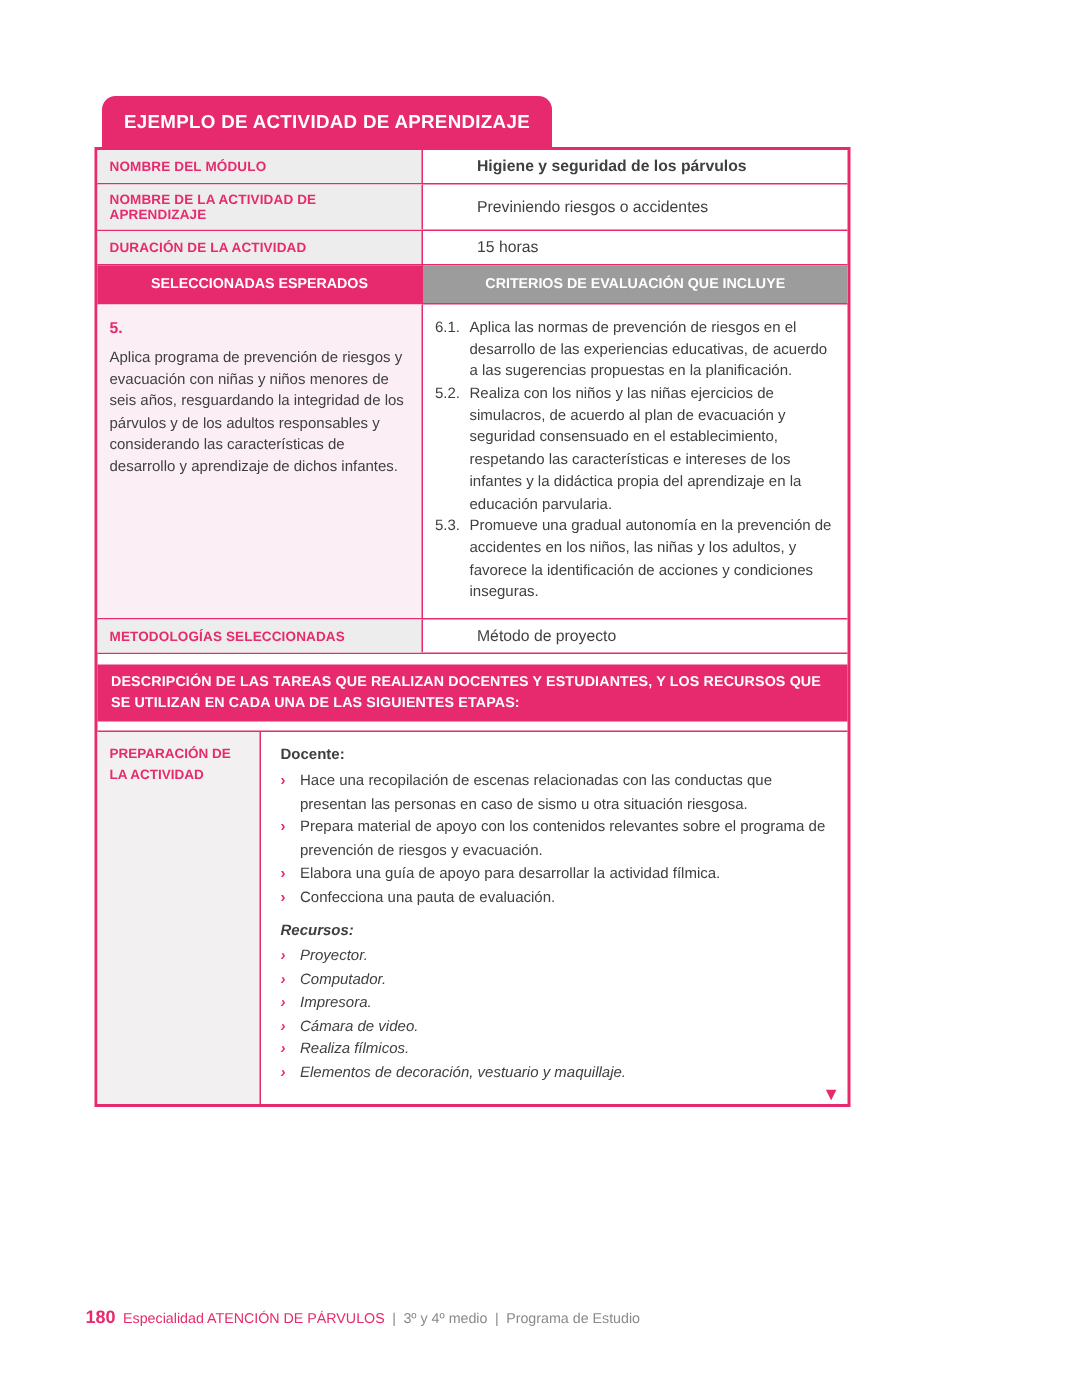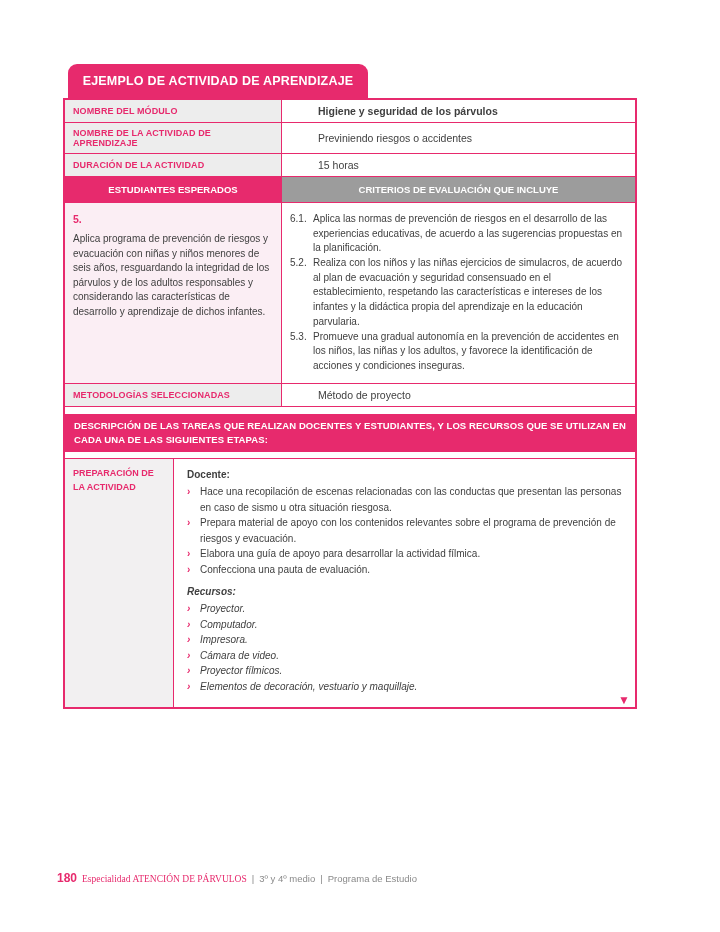--- a/index.html
+++ b/index.html
@@ -17,21 +17,21 @@
     font-family:"Liberation Sans", sans-serif;color:var(--ink);
     overflow:hidden;
   }
   .title-tab{
     position:absolute;left:68px;top:64px;width:300px;height:34px;
     background:var(--pink);color:#fff;font-weight:bold;font-size:12.5px;
     letter-spacing:0.2px;display:flex;align-items:center;justify-content:center;
     border-radius:9px 9px 0 0;
   }
   .doc-table{
-    position:absolute;left:63px;top:98px;width:574px;
+    position:absolute;left:63px;top:98px;width:504px;
     border:2px solid var(--pink);background:#fff;
   }
   .row{display:flex;border-bottom:1px solid var(--pink);}
   .label-cell{
     width:217px;flex:none;background:var(--gray-cell);color:var(--pink);
     font-weight:bold;font-size:9px;letter-spacing:0.1px;
     padding:5px 4px 5px 8px;border-right:1px solid var(--pink);
     display:flex;align-items:center;
   }
   .value-cell{
@@ -77,21 +77,21 @@
   .bullet-text{flex:1;}
   .recursos-block{margin-top:9px;font-style:italic;}
   .more-icon{
     position:absolute;right:5px;bottom:1px;color:var(--pink);font-size:12px;line-height:1;
   }
   .footer{
     position:absolute;left:57px;top:871px;display:flex;align-items:baseline;
     font-size:9.5px;
   }
   .page-num{color:var(--pink);font-weight:bold;font-size:12px;margin-right:31px;}
-  .footer .pink{color:var(--pink);font-family:Liberation Serif, serif;}
+  .footer .pink{color:var(--pink);}
   .footer .gray{color:#8a8a8a;}
   .footer span{margin-right:5px;}
 </style>
 </head>
 <body>
 
 <div class="title-tab">
   <span>EJEMPLO DE ACTIVIDAD DE APRENDIZAJE</span>
 </div>
 
@@ -106,21 +106,21 @@
     <div class="label-cell">NOMBRE DE LA ACTIVIDAD DE APRENDIZAJE</div>
     <div class="value-cell">Previniendo riesgos o accidentes</div>
   </div>
 
   <div class="row">
     <div class="label-cell">DURACIÓN DE LA ACTIVIDAD</div>
     <div class="value-cell">15 horas</div>
   </div>
 
   <div class="row">
-    <div class="hdr-left">ESTUDIANTES ESPERADOS</div>
+    <div class="hdr-left">SELECCIONADAS ESPERADOS</div>
     <div class="hdr-right">CRITERIOS DE EVALUACIÓN QUE INCLUYE</div>
   </div>
 
   <div class="row">
     <div class="ae-cell">
       <div class="ae-num">5.</div>
       <div>Aplica programa de prevención de riesgos y evacuación con niñas y niños menores de seis años, resguardando la integridad de los párvulos y de los adultos responsables y considerando las características de desarrollo y aprendizaje de dichos infantes.</div>
     </div>
     <div class="crit-cell">
       <div class="crit-item">
@@ -181,21 +181,21 @@
         <div class="bullet-item">
           <span class="bullet-glyph">›</span>
           <span class="bullet-text">Impresora.</span>
         </div>
         <div class="bullet-item">
           <span class="bullet-glyph">›</span>
           <span class="bullet-text">Cámara de video.</span>
         </div>
         <div class="bullet-item">
           <span class="bullet-glyph">›</span>
-          <span class="bullet-text">Proyector fílmicos.</span>
+          <span class="bullet-text">Realiza fílmicos.</span>
         </div>
         <div class="bullet-item">
           <span class="bullet-glyph">›</span>
           <span class="bullet-text">Elementos de decoración, vestuario y maquillaje.</span>
         </div>
       </div>
 
       <div class="more-icon">▼</div>
     </div>
   </div>

